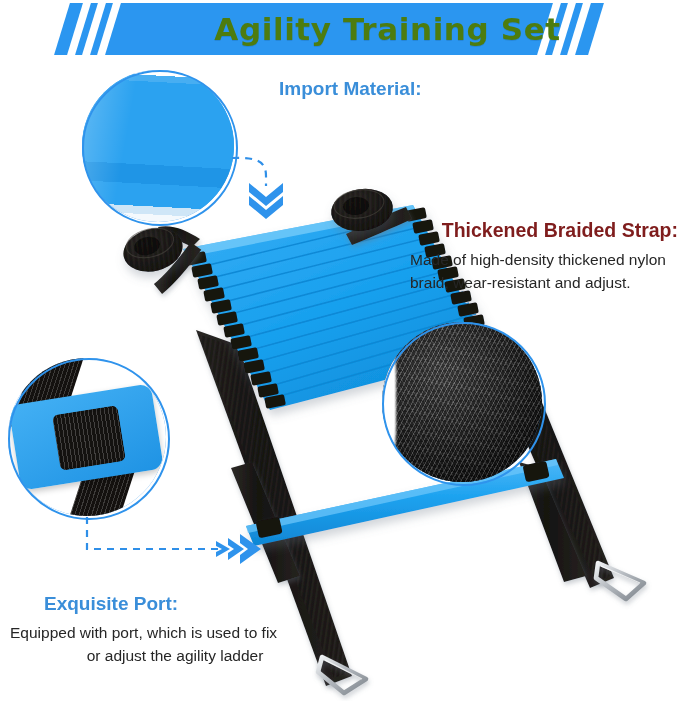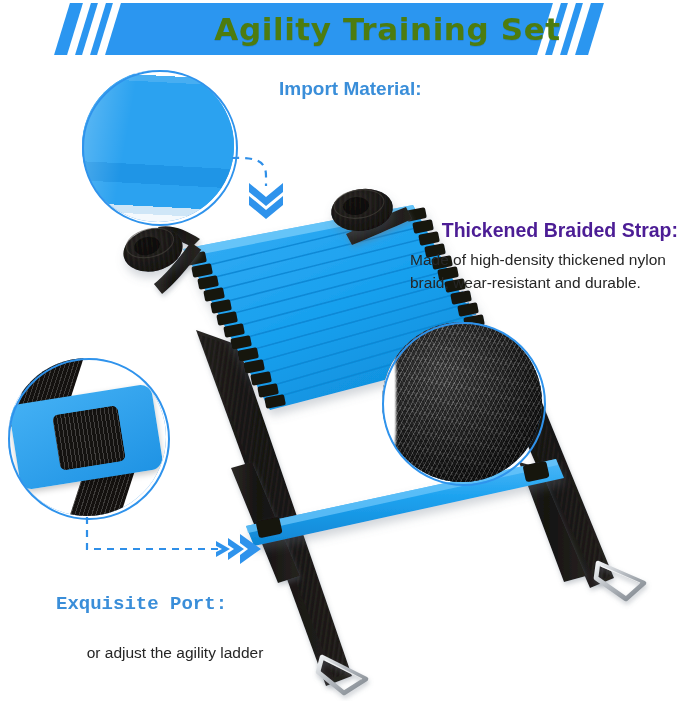--- a/index.html
+++ b/index.html
@@ -21,24 +21,24 @@
     color:#4d7c0f;font-size:31px;font-weight:bold;letter-spacing:0.6px;
     text-shadow:0 1px 0 rgba(0,0,0,.10);
     font-family:"DejaVu Sans", sans-serif;
     padding-left:48px;
   }
 
   
   .callout{position:absolute;}
   .c-head{color:#3a8ed9;font-size:19px;font-weight:bold;line-height:24px;margin-bottom:6px;}
   .c-line{color:#262626;font-size:15.5px;line-height:23px;white-space:nowrap;}
-  .c-right .c-head{color:#4c1d95;font-size:19.5px;}
+  .c-right .c-head{color:#7f1d1d;font-size:19.5px;}
   .c-right .c-line{text-align:left;}
   .c-bottom .c-head{margin-bottom:5px;}
-  .c-bottom .l2{text-align:center;margin-top:25px;}
+  .c-bottom .l2{text-align:center;}
 
   
   .circle{position:absolute;border-radius:50%;overflow:hidden;
           box-shadow:0 0 0 2px #2f93ec inset;}
   .circle-ring{position:absolute;border-radius:50%;border:2px solid #2f93ec;pointer-events:none;}
 
   
   .mat-fill{position:absolute;inset:0;
     background:
       linear-gradient(183deg,#ffffff 0 6%,#47aef2 6% 10%,#2ba2f0 10% 62%,#1f95e6 62% 74%,#2ba2f0 74% 88%,#cfe6f7 88% 93%,#f4f9fd 93% 100%);
@@ -277,21 +277,22 @@
     </g>
   </svg>
 
   <div class="callout c-top" style="left:245px;top:77px;margin-left:34px;">
     <div class="c-head">Import Material:</div>
   </div>
 
   <div class="callout c-right" style="left:410px;top:218px;width:268px;text-align:right;">
     <div class="c-head">Thickened Braided Strap:</div>
     <div class="c-line">Made of high-density thickened nylon</div>
-    <div class="c-line">braid, wear-resistant and durable.</div>
+    <div class="c-line">braid, wear-resistant and adjust.</div>
   </div>
 
   <div class="callout c-bottom" style="left:10px;top:592px;width:330px;">
-    <div class="c-head" style="margin-left:46px;font-family:Liberation Mono, monospace;">Exquisite Port:</div>
+    <div class="c-head" style="margin-left:34px;">Exquisite Port:</div>
+    <div class="c-line">Equipped with port, which is used to fix</div>
     <div class="c-line l2">or adjust the agility ladder</div>
   </div>
 
 </div>
 
 </body></html>

